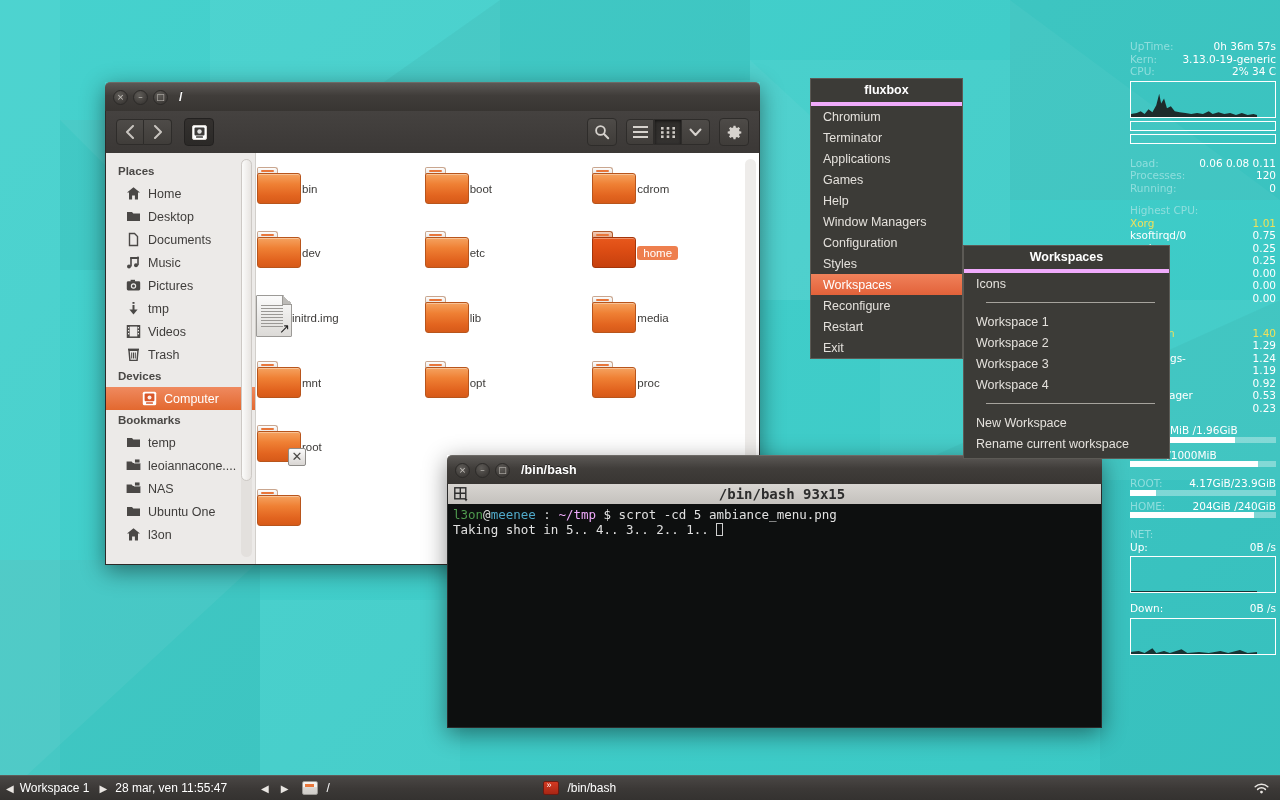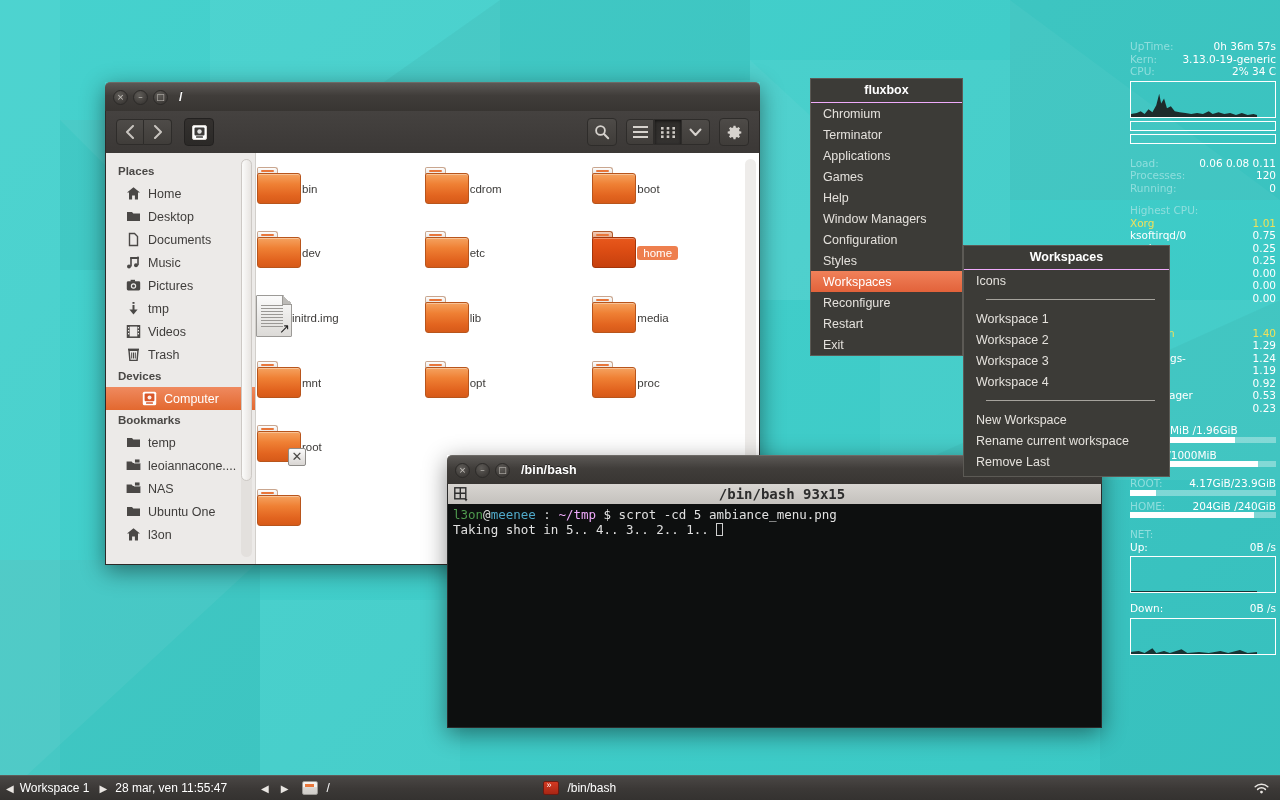--- a/index.html
+++ b/index.html
@@ -232,21 +232,21 @@
 
   
   #fluxmenu {
     position: absolute; left: 810px; top: 78px; width: 153px;
     background: #3c3b37; border: 1px solid #5c5a55;
     font-size: 12.5px; z-index: 40;
   }
   .menu-title {
     text-align: center; color: #ffffff; font-weight: bold;
     font-size: 12.5px; padding: 4px 0 5px;
-    background: #3c3b37; border-bottom: 1px solid #f0abfc;
+    background: #3c3b37; border-bottom: 4px solid #f0abfc;
   }
   .menu-item {
     color: #e4e1dc; padding: 2px 0 2px 12px; height: 21px;
     display: flex; align-items: center;
   }
   .menu-item.hl {
     background: linear-gradient(to bottom,#f0815a,#e2623a);
     color: #ffffff;
   }
   #wsmenu {
@@ -736,28 +736,28 @@
               <div class="tab"></div>
               <div class="body"></div>
             </div>
           <div class="fname">bin</div>
         </div>
         <div class="fitem">
           <div class="folder">
               <div class="tab"></div>
               <div class="body"></div>
             </div>
+          <div class="fname">boot</div>
+        </div>
+        <div class="fitem">
+          <div class="folder">
+              <div class="tab"></div>
+              <div class="body"></div>
+            </div>
           <div class="fname">cdrom</div>
-        </div>
-        <div class="fitem">
-          <div class="folder">
-              <div class="tab"></div>
-              <div class="body"></div>
-            </div>
-          <div class="fname">boot</div>
         </div>
 
         <div class="fitem">
           <div class="folder">
               <div class="tab"></div>
               <div class="body"></div>
             </div>
           <div class="fname">dev</div>
         </div>
         <div class="fitem">
@@ -931,23 +931,20 @@
     </div>
   <div class="menu-item">
       <span>Workspace 4</span>
     </div>
   <div class="menu-sep"></div>
   <div class="menu-item">
       <span>New Workspace</span>
     </div>
   <div class="menu-item">
       <span>Rename current workspace</span>
-    </div>
-  <div class="menu-item">
-      <span>Remove Last</span>
     </div>
 </div>
 
 <div id="taskbar">
   <span class="tb-arrow">◀</span>
   <span id="tb-ws">Workspace 1</span>
   <span class="tb-arrow">▶</span>
   <span id="tb-clock">28 mar, ven 11:55:47</span>
   <span class="tb-arrow" style="margin-left:22px">◀</span>
   <span class="tb-arrow">▶</span>

